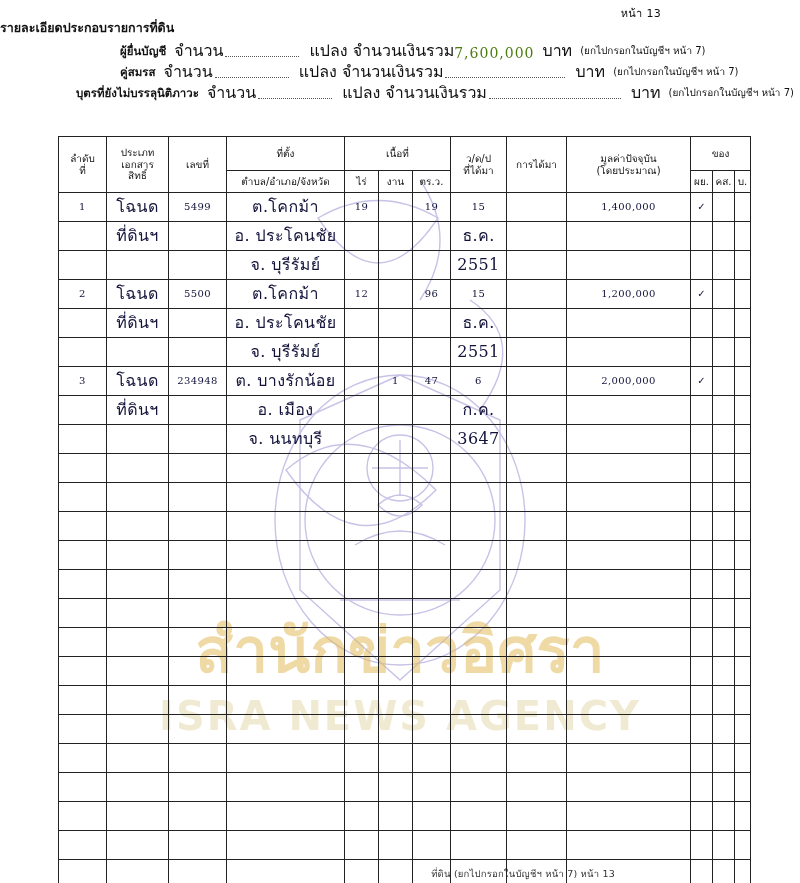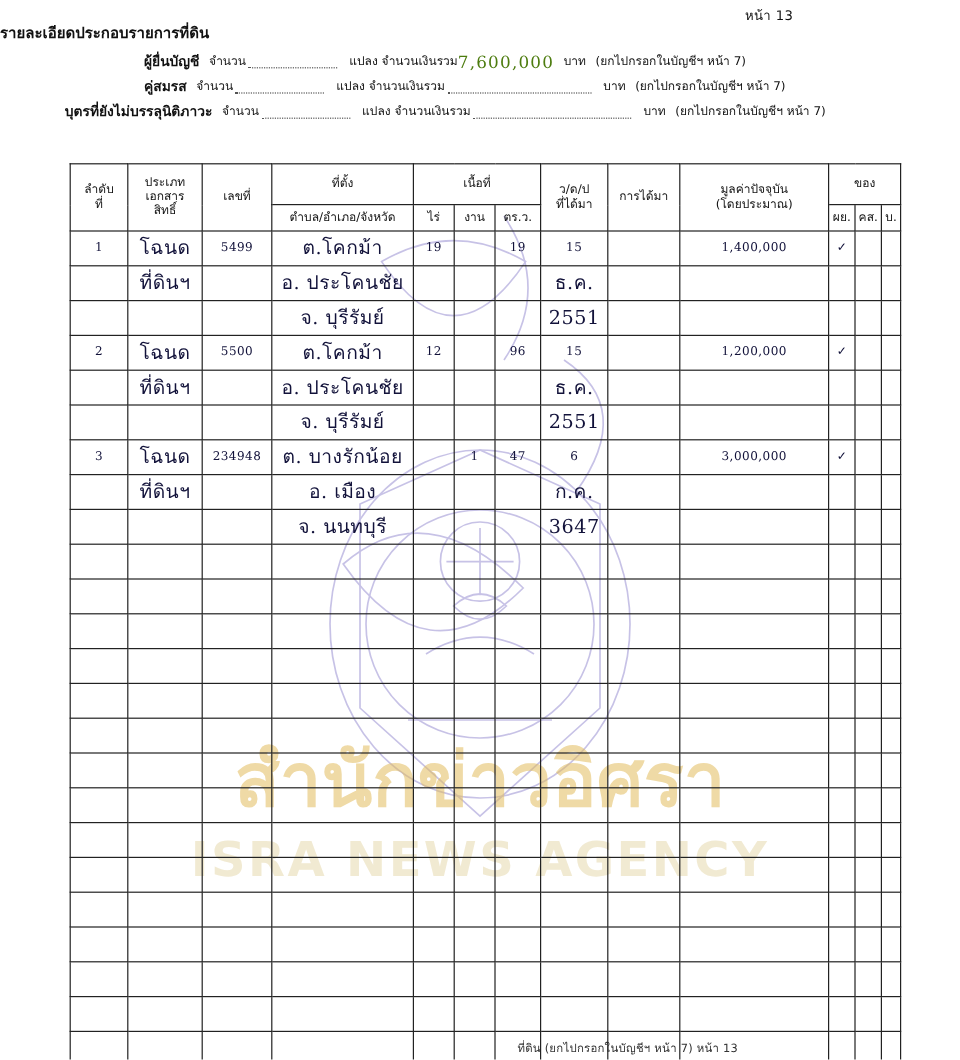--- a/index.html
+++ b/index.html
@@ -54,21 +54,21 @@
     font-size: 11.5px;
     height: 21px;
     padding-left: 120px;
     white-space: nowrap;
   }
   .decl-label {
     font-weight: bold;
     font-size: 11.5px;
   }
   .decl-word {
-    font-size: 10px;
+    font-size: 16px;
     margin-left: 8px;
   }
   .dotline {
     display: inline-block;
     border-bottom: 1px dotted #555;
     height: 12px;
     margin: 0 2px;
   }
   .w1 { width: 74px; }
   .w2 { width: 120px; }
@@ -176,21 +176,21 @@
     </div>
     <div class="decl-row">
       <span class="decl-label">คู่สมรส</span>
       <span class="decl-word">จำนวน</span>
       <span class="dotline w1"></span>
       <span class="decl-word">แปลง จำนวนเงินรวม</span>
       <span class="dotline w2"></span>
       <span class="decl-word">บาท</span>
       <span class="note">(ยกไปกรอกในบัญชีฯ หน้า 7)</span>
     </div>
-    <div class="decl-row" style="padding-left:54px;">
+    <div class="decl-row" style="padding-left:76px;">
       <span class="decl-label">บุตรที่ยังไม่บรรลุนิติภาวะ</span>
       <span class="decl-word">จำนวน</span>
       <span class="dotline w1"></span>
       <span class="decl-word">แปลง จำนวนเงินรวม</span>
       <span class="dotline w2b"></span>
       <span class="decl-word">บาท</span>
       <span class="note">(ยกไปกรอกในบัญชีฯ หน้า 7)</span>
     </div>
   </div>
 
@@ -355,21 +355,21 @@
       <tr class="row">
         <td class="cell-hand">3</td>
         <td class="cell-hand small left">โฉนด</td>
         <td class="cell-hand">234948</td>
         <td class="cell-hand small left">ต. บางรักน้อย</td>
         <td class="cell-hand"></td>
         <td class="cell-hand">1</td>
         <td class="cell-hand">47</td>
         <td class="cell-hand">6</td>
         <td class="cell-hand"></td>
-        <td class="cell-hand right">3,000,000</td>
+        <td class="cell-hand right">2,000,000</td>
         <td class="tick">✓</td>
         <td></td>
         <td></td>
       </tr>
       <tr class="row">
         <td></td>
         <td class="cell-hand small left">ที่ดินฯ</td>
         <td></td>
         <td class="cell-hand small left">อ. เมือง</td>
         <td></td>

